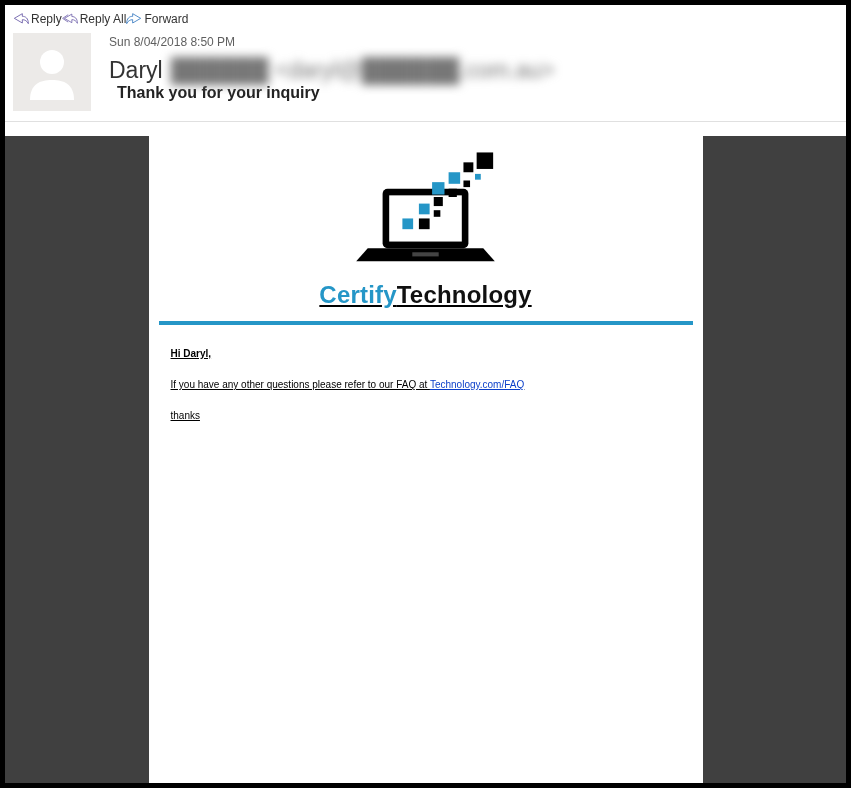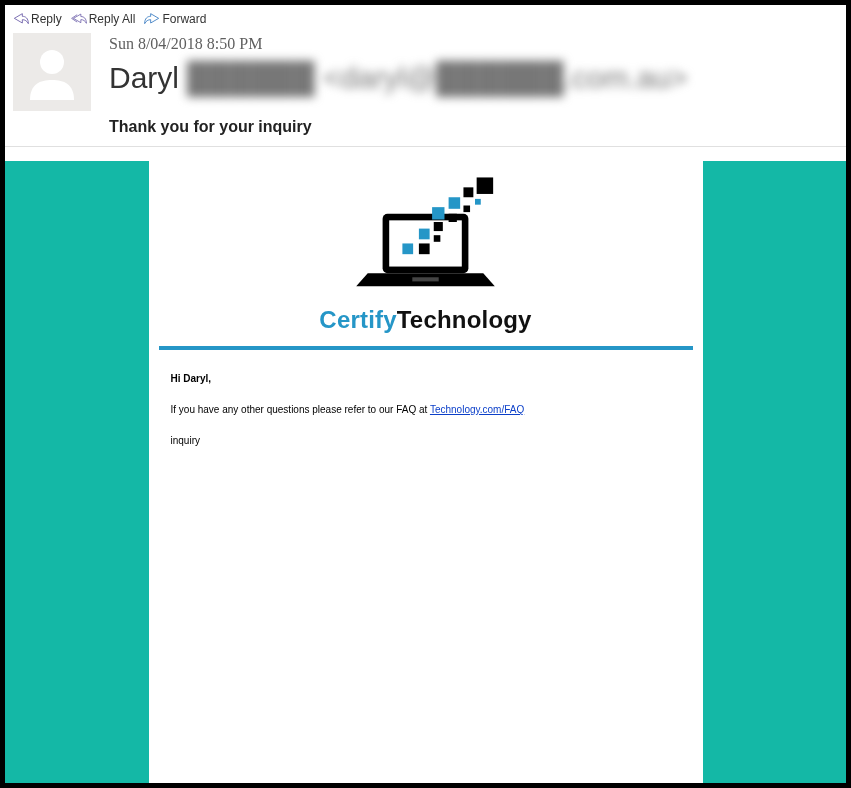--- a/index.html
+++ b/index.html
@@ -17,21 +17,20 @@
     .wrap {
       width: 100%;
       height: 100%;
       background: #fff;
       display: flex;
       flex-direction: column;
     }
     .toolbar {
       padding: 7px 8px 3px 8px;
       display: flex;
-      gap: 9px;
       font-size: 12px;
       color: #333;
     }
     .tool-btn {
       display: inline-flex;
       align-items: center;
       gap: 2px;
       cursor: pointer;
     }
     .tool-btn svg {
@@ -55,68 +54,69 @@
     .avatar svg {
       width: 60px;
       height: 60px;
     }
     .meta {
       flex: 1;
       font-size: 13px;
       color: #5f5f5f;
     }
     .datetime {
-      font-size: 16px;
+      font-size: 12px;
       color: #5f5f5f;
       margin-bottom: 8px;
       margin-top: 2px;
-      font-family: Liberation Serif, serif;
     }
     .from-line {
-      font-size: 30px;
+      font-size: 23px;
       color: #333;
-      margin-bottom: 23px;
+      margin-bottom: 0;
       display: flex;
       align-items: center;
       gap: 8px;
     }
     .from-name {
       font-weight: 400;
     }
     .redact {
       display: inline-block;
       filter: blur(5px);
       color: #777;
       user-select: none;
     }
     .subject {
       font-size: 16px;
       font-weight: 600;
       color: #222;
+      margin-left: 8px;
     }
     .torow {
       display: flex;
       padding: 2px 8px 10px 8px;
       font-size: 12px;
       color: #5f5f5f;
       align-items: center;
       gap: 14px;
     }
     .torow .redact { font-size: 14px; }
     .divider {
       height: 1px;
       background: #e0e0e0;
       margin: 0;
     }
     .body-pane {
       flex: 1;
-      background: #14b8a6;
+      background: #404040;
       padding: 0;
       overflow: hidden;
       margin-top: 14px;
+      text-decoration: underline;
     }
     .mail {
       width: 554px;
       margin: 0 auto;
       background: #fff;
       min-height: 100%;
     }
     .logo-block {
       text-align: center;
       padding: 10px 0 6px 0;
@@ -229,21 +229,21 @@
         </div>
       </div>
 
       <div class="hr-accent"></div>
 
       <div class="content">
         <p class="greet">Hi Daryl,</p>
         <p>
           <span>If you have any other questions please refer to our FAQ at </span><a href="#">Technology.com/FAQ</a>
         </p>
-        <p>inquiry</p>
+        <p>thanks</p>
       </div>
 
       <div style="height:150px"></div>
 
     </div>
   </div>
 
 </div>
 
 </body></html>

